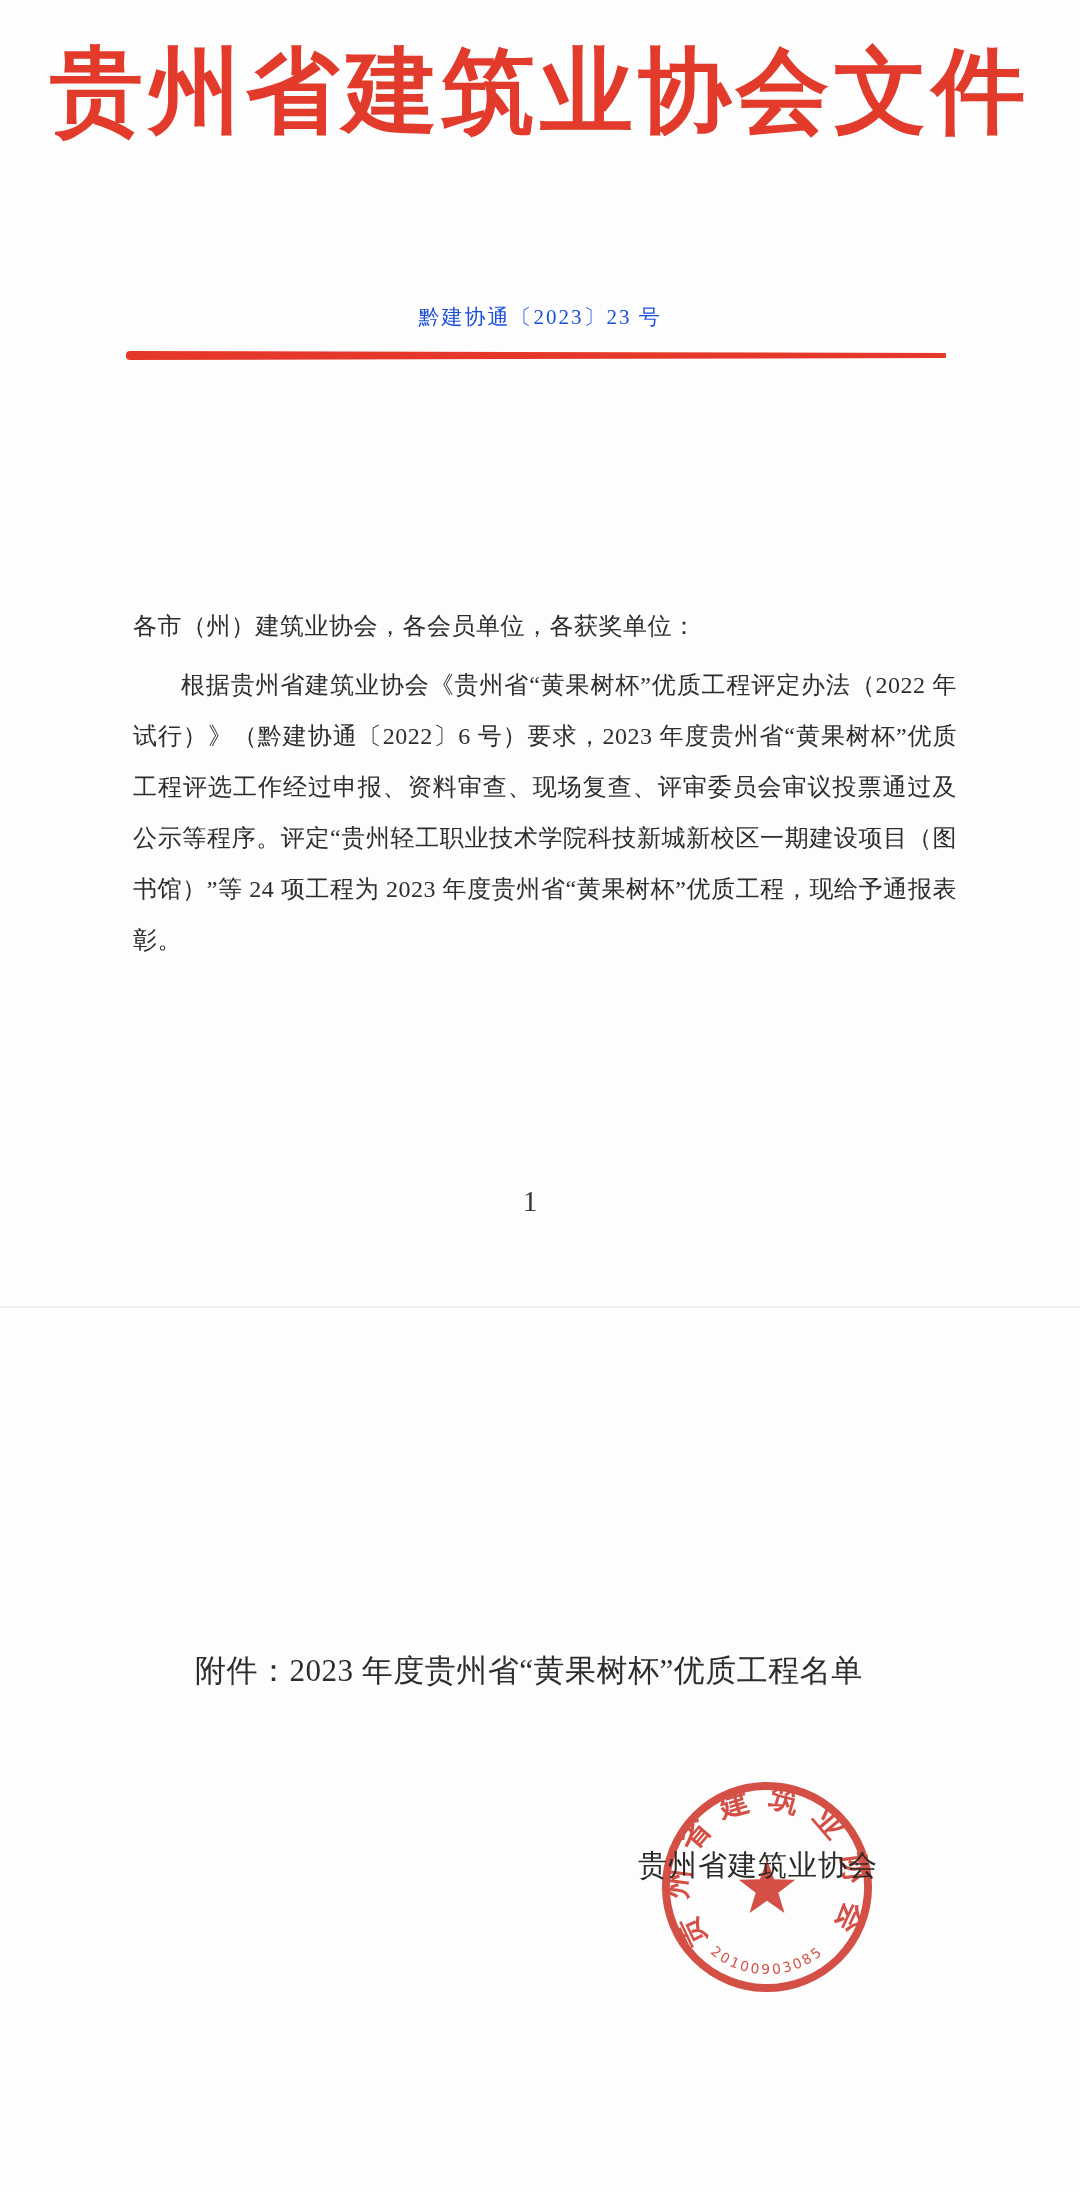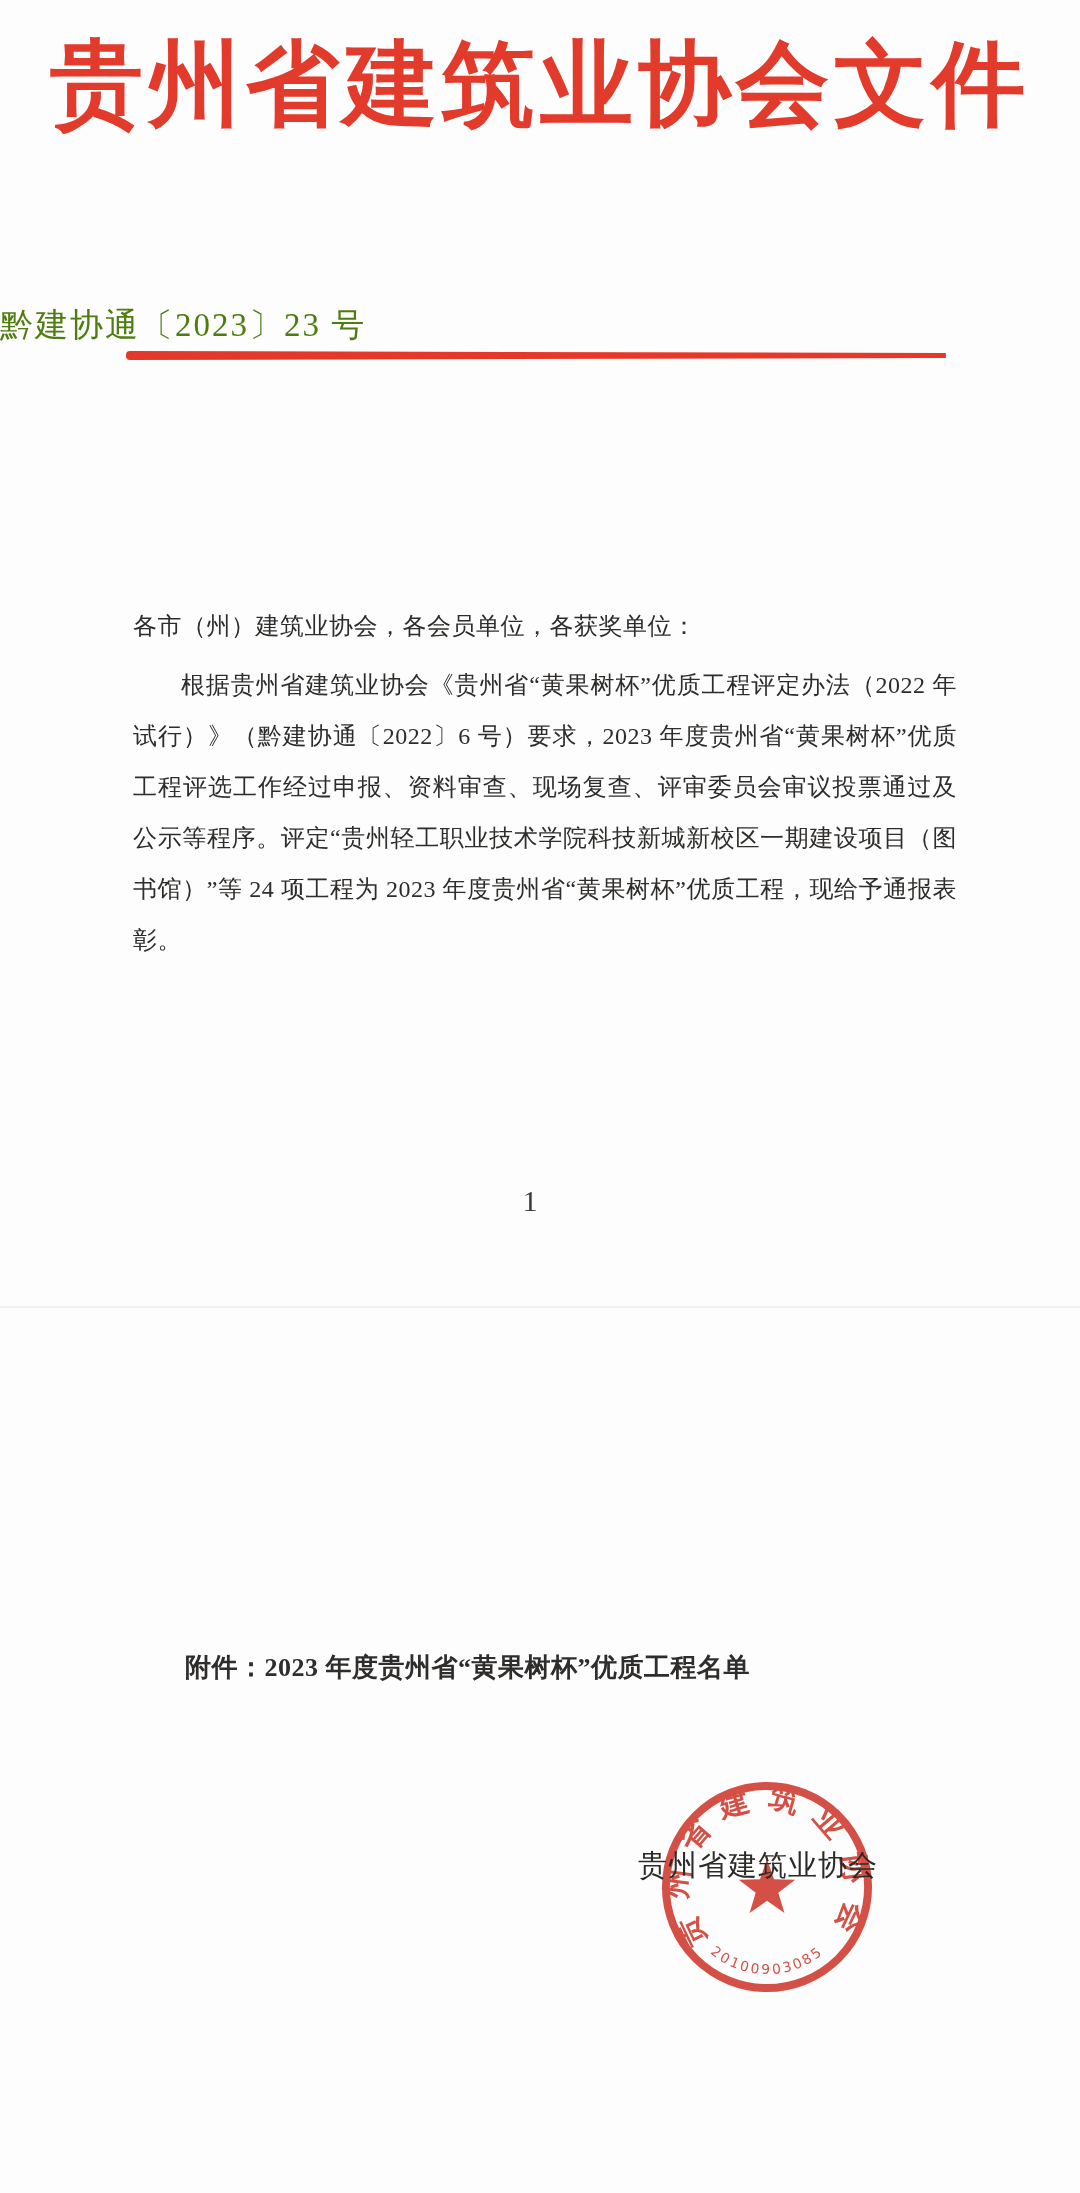--- a/index.html
+++ b/index.html
@@ -11,37 +11,37 @@
     width: 1080px;
     height: 2193px;
     margin: 0 auto;
     background: #fdfdfd;
     overflow: hidden;
     color: #2e2d2b;
   }
 
   .org-header {
     position: absolute;
-    top: 31px; left: 0; right: 0;
+    top: 38px; left: 0; right: 0;
     text-align: center;
     font-size: 93px;
     font-weight: bold;
     letter-spacing: 5px;
     color: #e23b2c;
     line-height: 108px;
     white-space: nowrap;
   }
 
   .doc-number {
     position: absolute;
     top: 303px; left: 0; right: 0;
-    text-align: left;
-    font-size: 33px;
+    text-align: center;
+    font-size: 21px;
     letter-spacing: 2px;
-    color: #4d7c0f;
+    color: #1d4ed8;
   }
 
   .red-divider {
     position: absolute;
     top: 351px; left: 126px;
     width: 820px; height: 9px;
     background: #e6382a;
     clip-path: polygon(0 0, 100% 22%, 100% 78%, 0 100%);
     border-radius: 4px;
   }
@@ -83,25 +83,24 @@
     position: absolute;
     top: 1306px; left: 0;
     width: 100%; height: 2px;
     background: #f2f1f0;
   }
 
   .attachment-line {
     position: absolute;
     top: 1650px; left: 133px;
     width: 824px;
-    font-size: 26px;
+    font-size: 31px;
     letter-spacing: 0.5px;
     color: #2e2d2b;
     text-indent: 2em;
-    font-weight: bold;
   }
 
   .seal {
     position: absolute;
     top: 1778px; left: 658px;
     width: 218px; height: 218px;
     z-index: 1;
     opacity: 0.88;
   }
 

